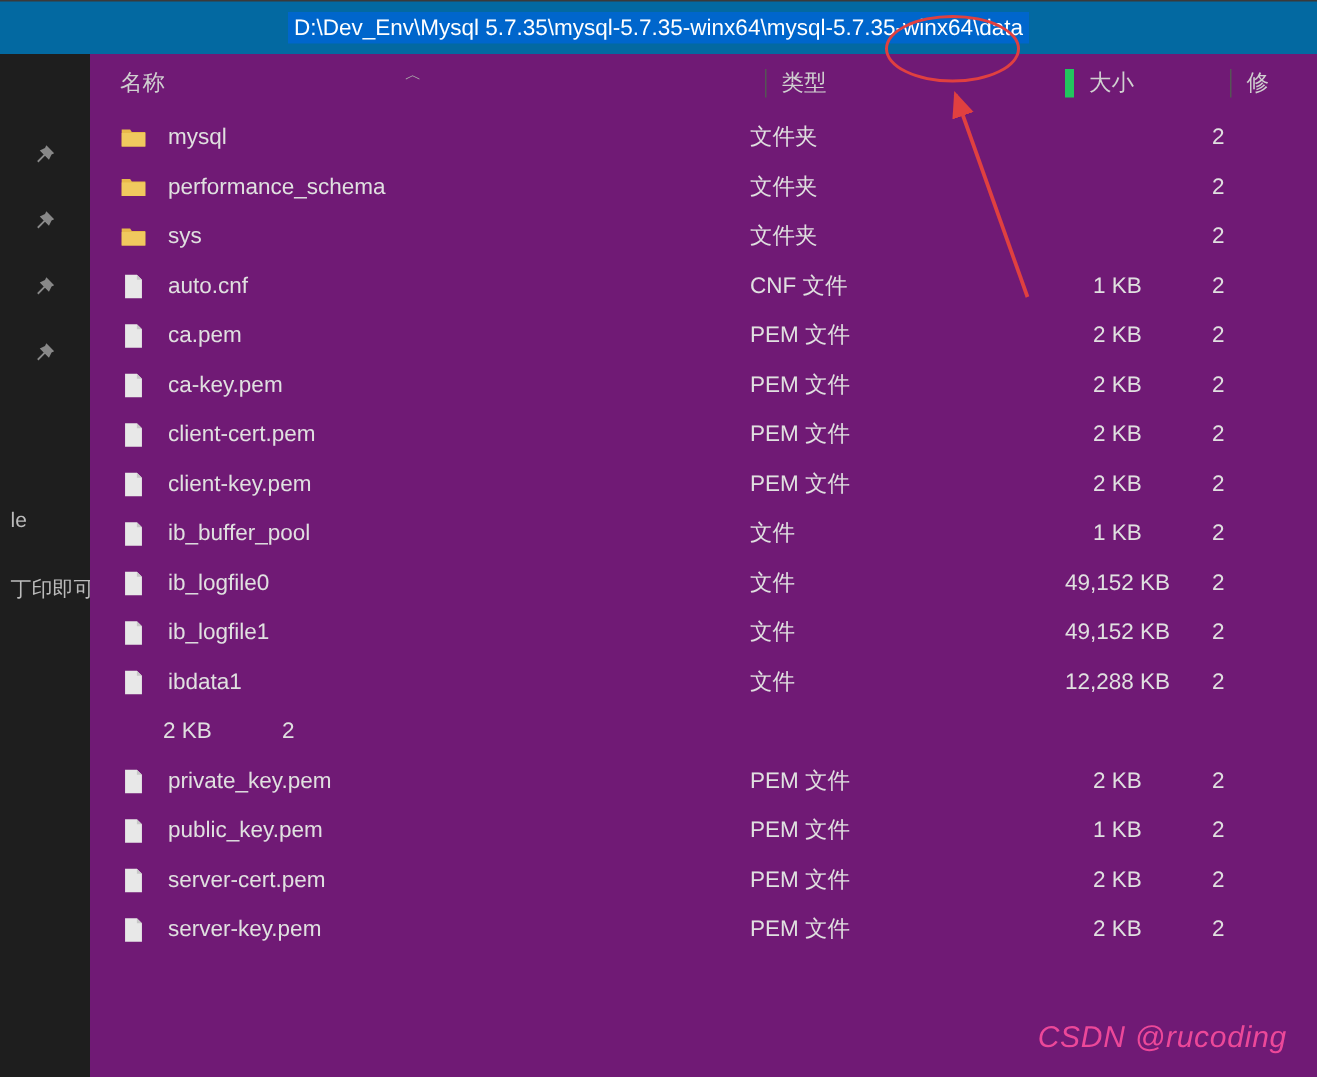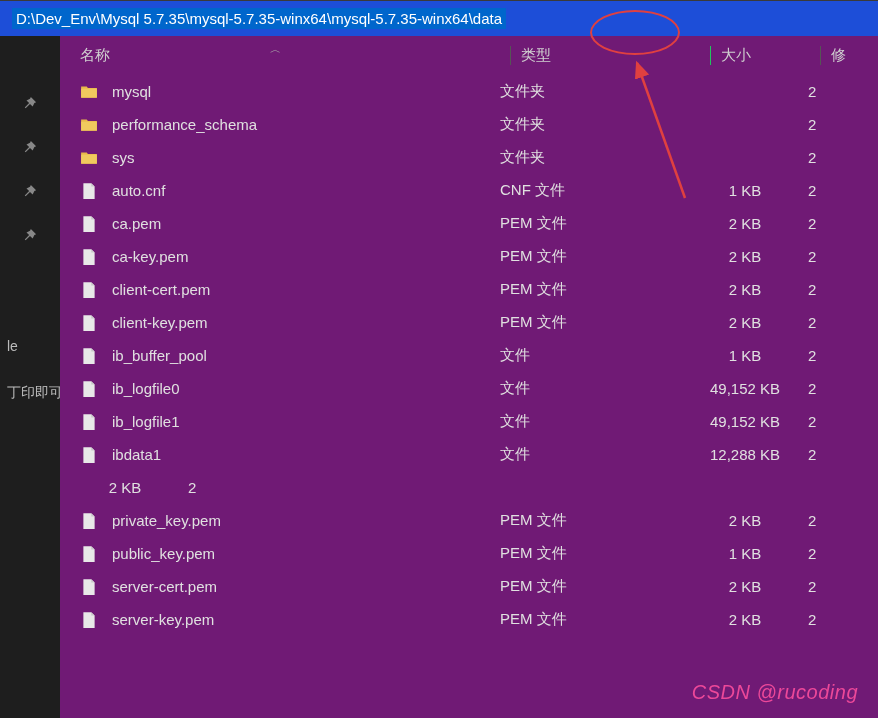--- a/index.html
+++ b/index.html
@@ -7,26 +7,27 @@
       background: #1e1e1e;
       color: #d4d4d4;
       font-family: "Segoe UI", "Microsoft YaHei", sans-serif;
       font-size: 15px;
       width: 878px;
       height: 718px;
       overflow: hidden;
       position: relative;
     }
     .address-bar {
-      background: #1d4ed8;
+      background: #0369a1;
       border-top: 1px solid #3a3a3a;
       padding: 6px 12px;
       height: 36px;
       display: flex;
       align-items: center;
+      justify-content: center;
     }
     .path-selected {
       background: #0066cc;
       color: #fff;
       padding: 2px 4px;
       font-size: 15px;
       white-space: nowrap;
     }
     .annotation-circle {
       position: absolute;
@@ -79,21 +80,21 @@
     }
     .header-row {
       display: flex;
       padding: 10px 0 10px 10px;
       color: #d0d0d0;
       font-size: 15px;
       border-bottom: 0px solid #333;
     }
     .col-name { width: 440px; padding-left: 10px; position: relative; }
     .col-type { width: 200px; border-left: 1px solid #555; padding-left: 10px; }
-    .col-size { width: 110px; border-left: 1px solid #22c55e; padding-left: 10px; text-align: left; }
+    .col-size { width: 110px; border-left: 6px solid #22c55e; padding-left: 10px; text-align: left; }
     .col-mod  { width: 50px; border-left: 1px solid #555; padding-left: 10px; }
     .sort-indicator {
       position: absolute;
       left: 200px;
       top: -4px;
       font-size: 11px;
       color: #aaa;
     }
     .file-row {
       display: flex;

